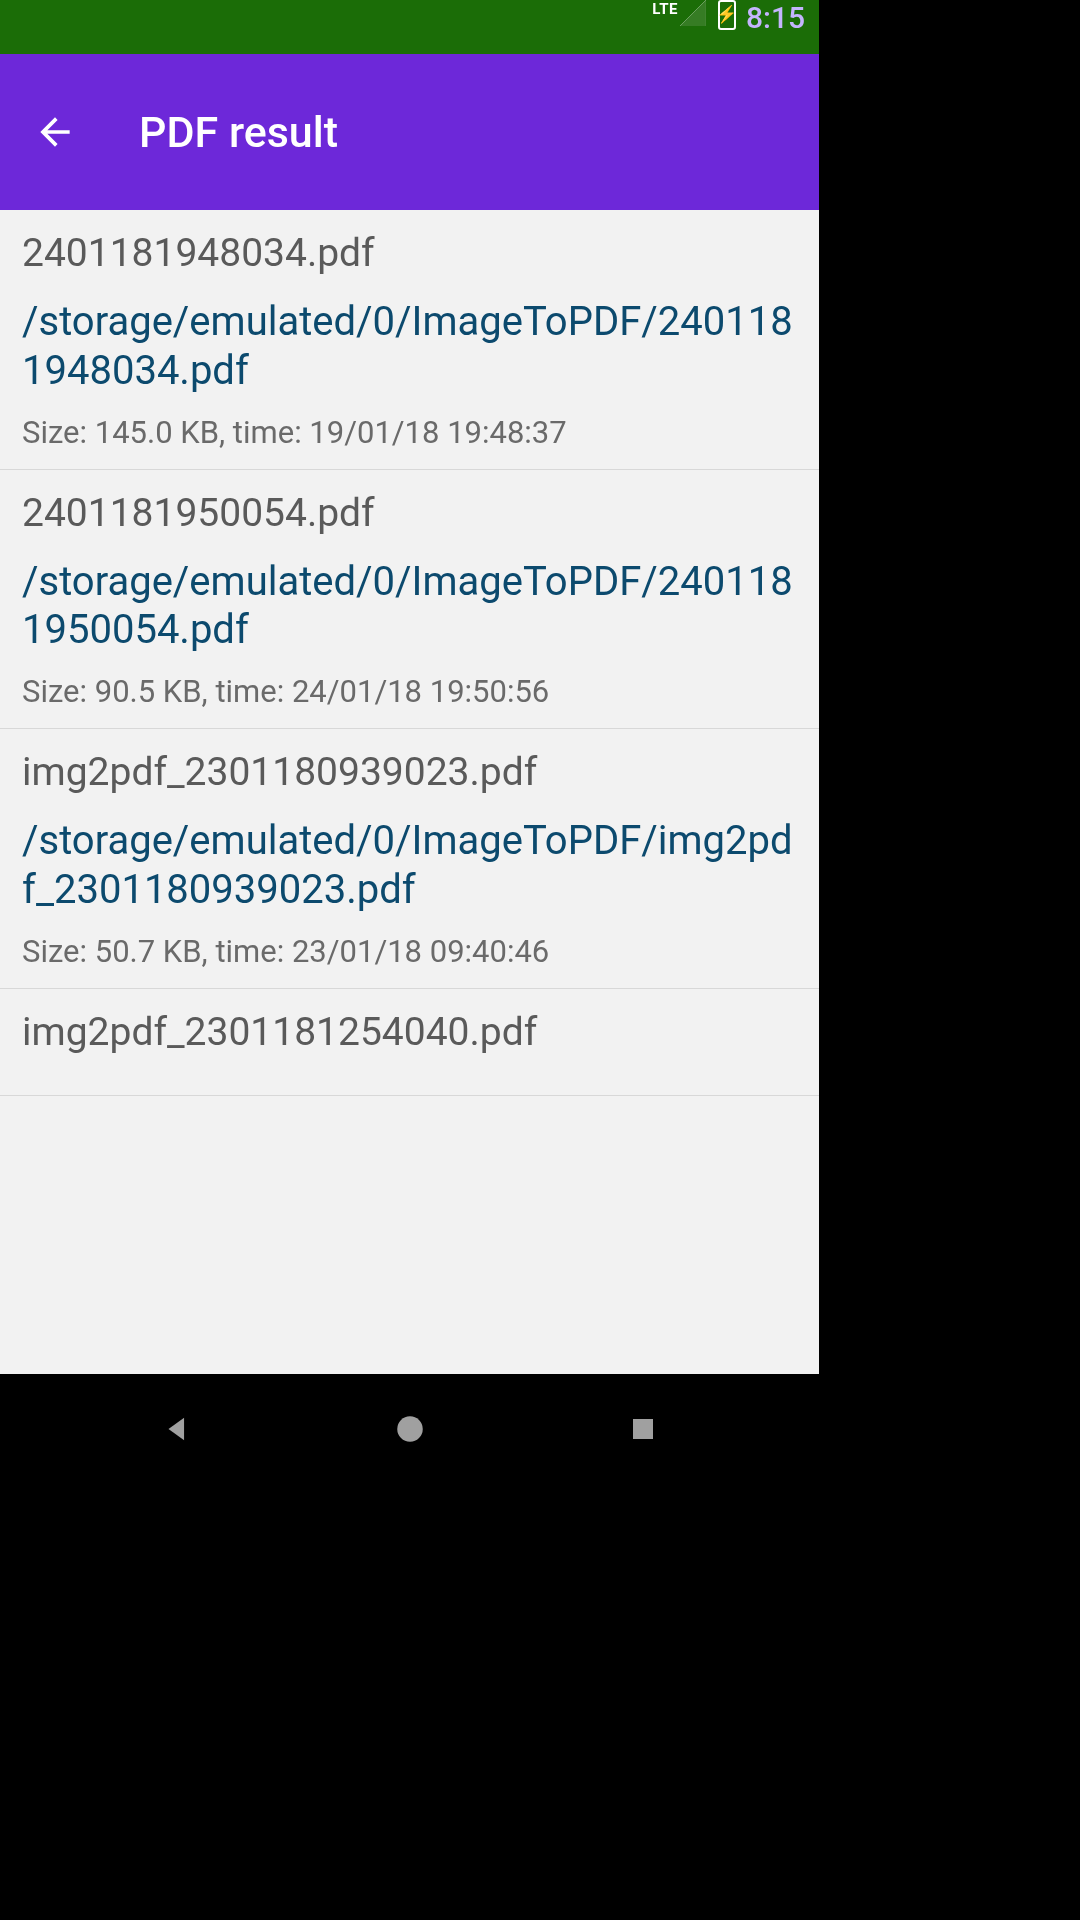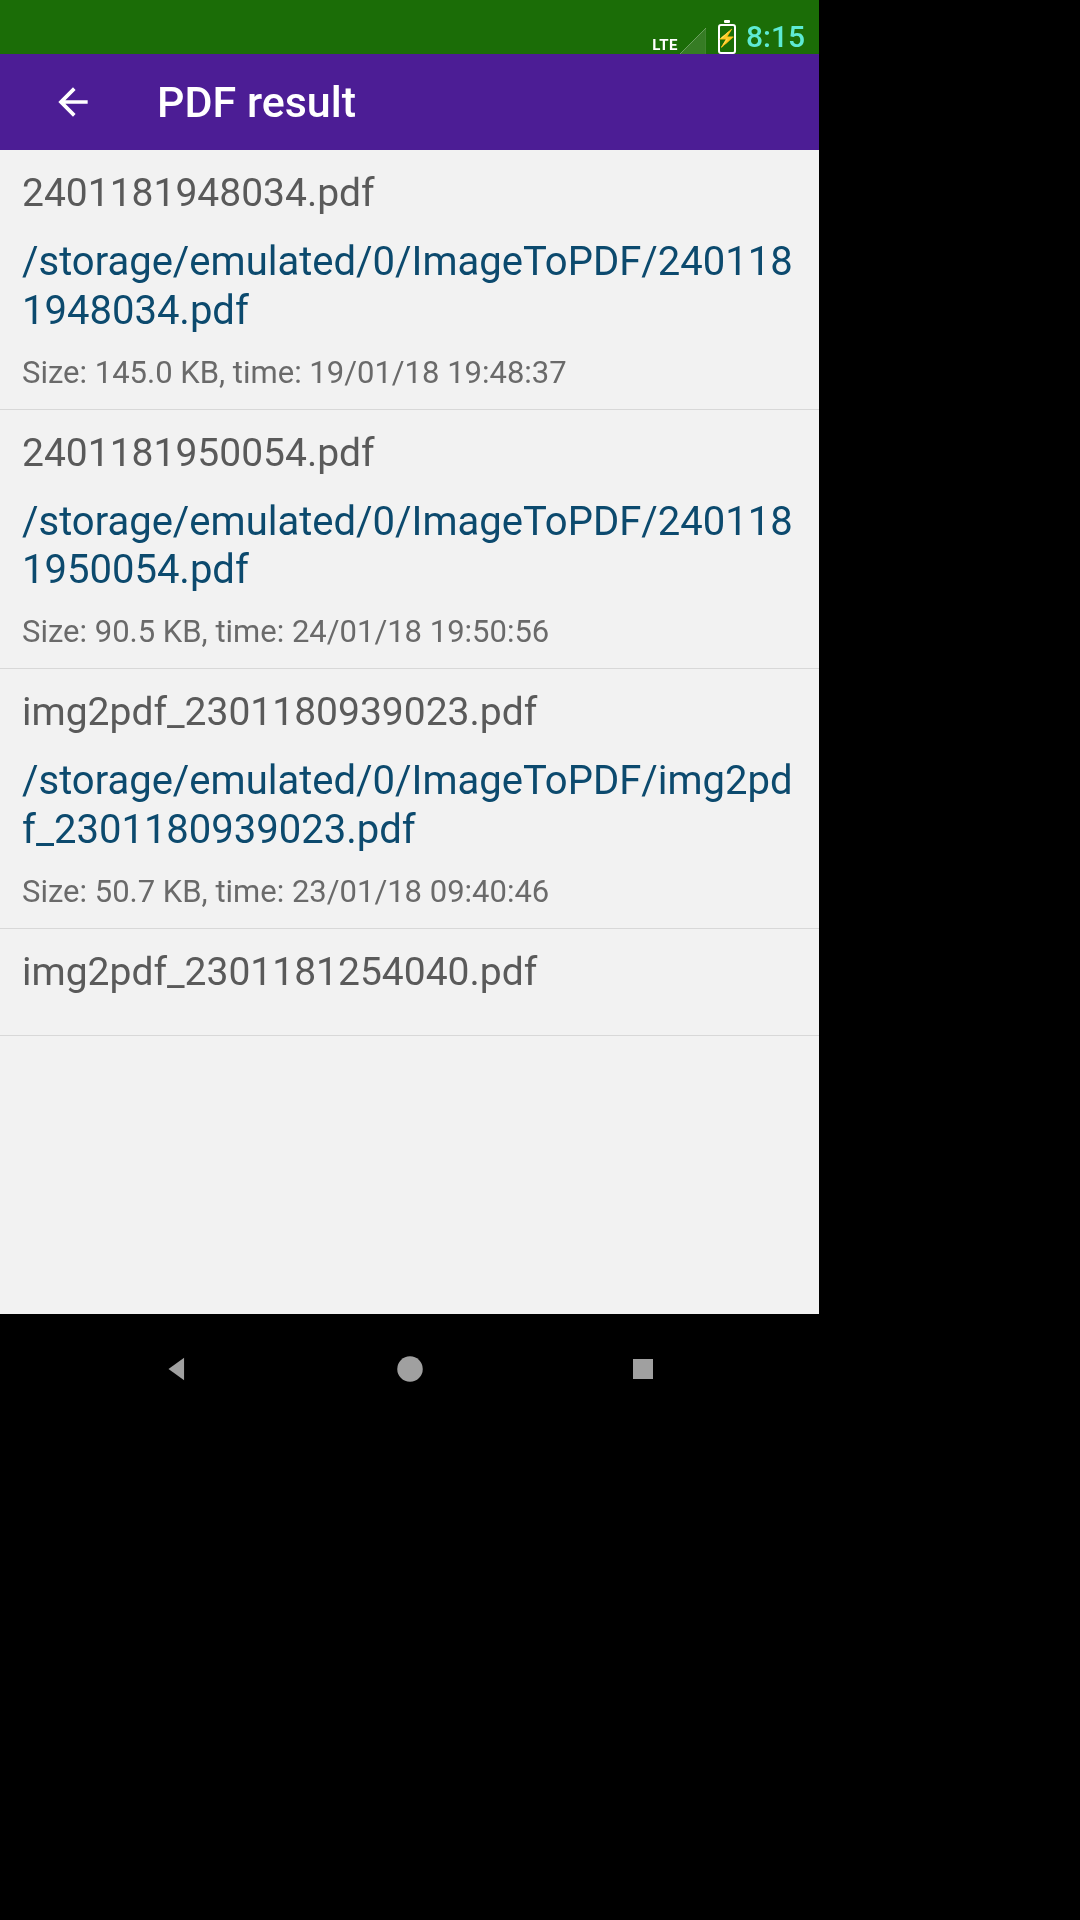--- a/index.html
+++ b/index.html
@@ -13,21 +13,21 @@
       width: 819px;
       height: 1456px;
       overflow: hidden;
       position: relative;
     }
     .status-bar {
       height: 54px;
       background: #1b6d07;
       display: flex;
       justify-content: flex-end;
-      align-items: flex-end;
+      align-items: flex-start;
       padding-right: 14px;
       gap: 6px;
     }
     .status-lte {
       color: #fff;
       font-size: 15px;
       font-weight: 700;
       letter-spacing: 0.5px;
       margin-right: -4px;
     }
@@ -74,31 +74,31 @@
       content: '⚡';
       position: absolute;
       top: 1px;
       left: 50%;
       transform: translateX(-50%);
       color: #fff;
       font-size: 17px;
       line-height: 22px;
     }
     .status-clock {
-      color: #5eead4;
+      color: #c4b5fd;
       font-size: 30px;
       font-weight: 500;
       margin-left: 4px;
     }
     .app-bar {
-      height: 96px;
-      background: #4c1d95;
-      display: flex;
-      align-items: center;
-      padding-left: 43px;
+      height: 156px;
+      background: #6d28d9;
+      display: flex;
+      align-items: center;
+      padding-left: 25px;
     }
     .back-btn {
       width: 60px;
       height: 60px;
       display: flex;
       align-items: center;
       justify-content: center;
       cursor: pointer;
     }
     .back-arrow {

